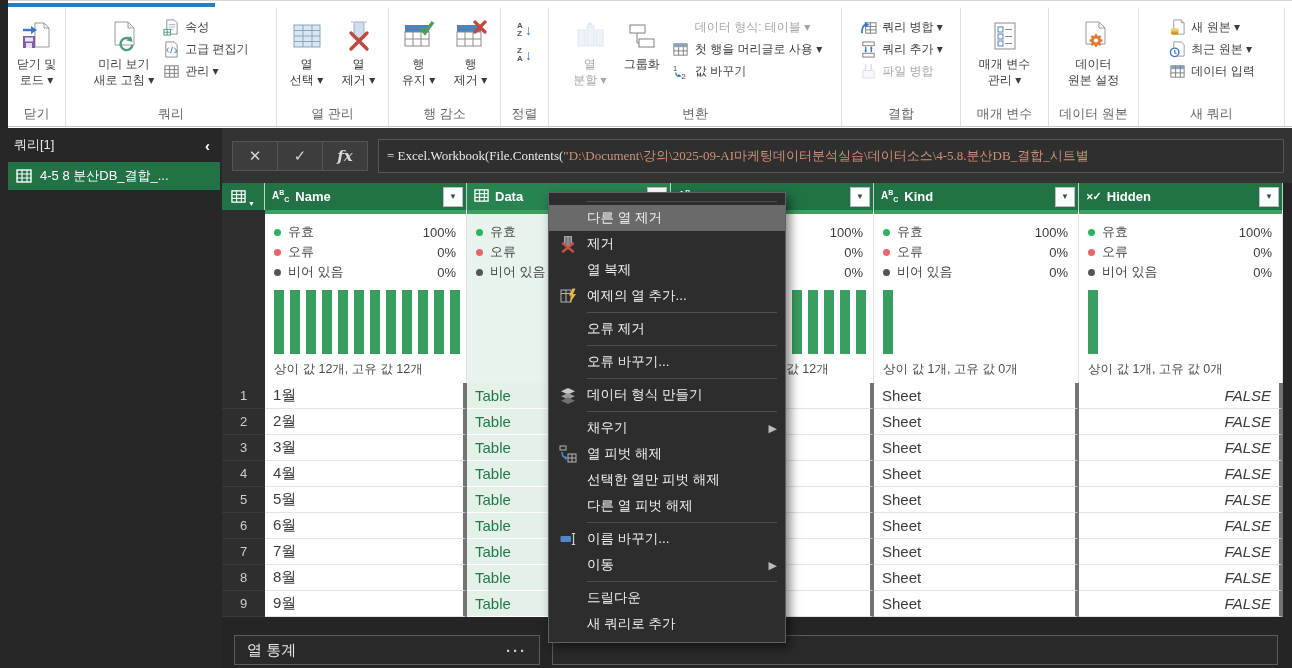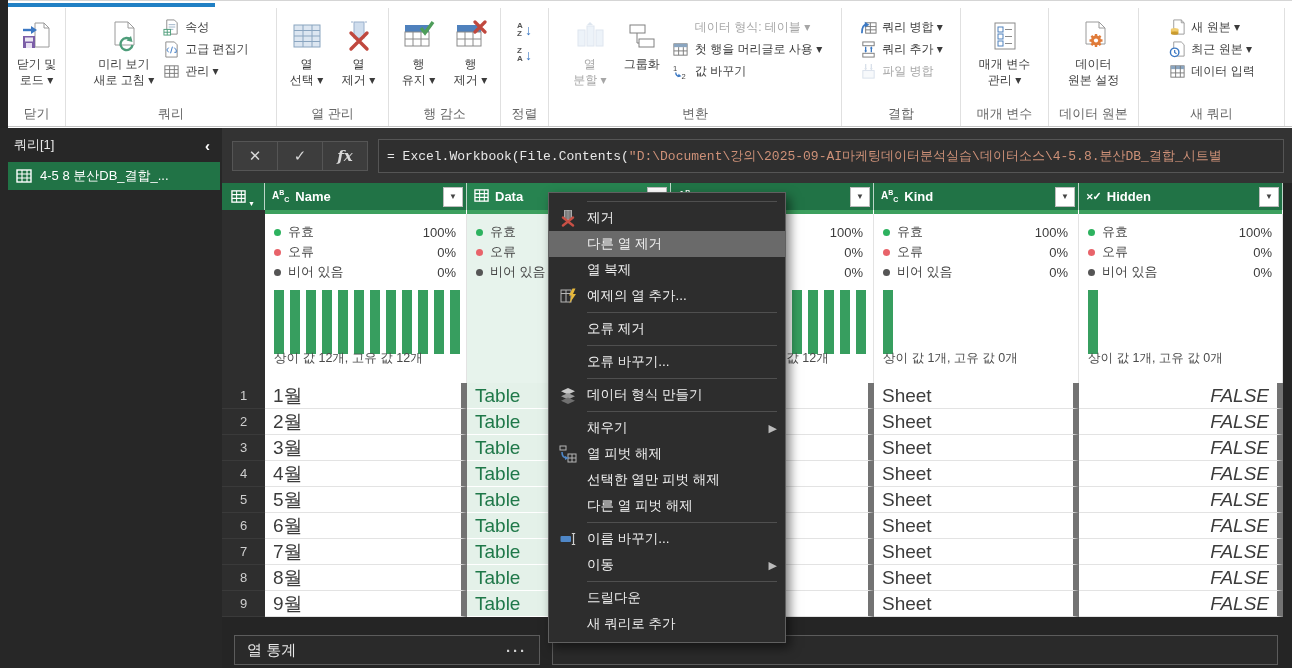--- a/index.html
+++ b/index.html
@@ -37,21 +37,21 @@
 #sb-item{margin:4px 2px 0 8px;height:28px;background:#217346;color:#fff;display:flex;align-items:center;gap:8px;padding:0 8px;font-size:13px;cursor:pointer}
 #sb-item svg{width:16px;height:16px;flex:none}
 #sb-item span.lbl{white-space:nowrap;overflow:hidden}
 
 #content{position:absolute;left:222px;top:128px;width:1070px;height:540px;background:#252525}
 #formula-bar{position:absolute;left:0;top:0;width:1070px;height:55px;background:#333}
 #fx-btns{position:absolute;left:10px;top:13px;width:136px;height:30px;background:#3d3d3d;border:1px solid #555;display:flex}
 .fxb{flex:1;display:flex;align-items:center;justify-content:center;color:#d8d8d8;font-size:15px;border-right:1px solid #555;cursor:pointer}
 .fxb:last-child{border-right:none}
 .fxb.fx{font-family:"DejaVu Serif",serif;font-style:italic;font-weight:bold}
-#formula-input{position:absolute;left:156px;top:11px;width:906px;height:34px;background:#2f2f2f;border:1px solid #555;display:flex;align-items:center;padding:8px 8px;font-family:Liberation Mono, monospace;font-size:13px;white-space:nowrap;overflow:hidden}
+#formula-input{position:absolute;left:156px;top:11px;width:906px;height:34px;background:#2f2f2f;border:1px solid #555;display:flex;align-items:center;padding:8px 8px;font-family:Liberation Serif, serif;font-size:13px;white-space:nowrap;overflow:hidden}
 #formula-input .lead{color:#e8e8e8}
 #formula-input .str{color:#ce9178}
 
 .grow{position:absolute;left:0;display:flex}
 #ghead{top:55px;height:27px}
 .hcell{height:27px;background:#217346;color:#fff;display:flex;align-items:center;gap:6px;padding:0 3px 0 7px;border-right:1px solid rgba(255,255,255,.7);font-weight:bold;font-size:13px;cursor:pointer}
 .hcell.sel{background:#27835０}
 .hcell.sel{background:#278350}
 .hcell .sp{flex:1}
 .hdd{width:20px;height:20px;background:#fff;border:1px solid #bdbdbd;color:#444;font-size:8px;display:flex;align-items:center;justify-content:center;flex:none;cursor:pointer}
@@ -68,24 +68,24 @@
 #gstats{top:86px;height:169px}
 .scell{height:169px;background:#fff;border-right:1px solid #e3e3e3;padding:8px 10px 4px 9px;position:relative;font-size:13px;color:#444}
 .scell.gut{background:#2e2e2e;border-right:none}
 .scell.sel{background:#e7f3ec}
 .stat-line{display:flex;align-items:center;height:20px}
 .dot{width:7px;height:7px;border-radius:50%;margin-right:7px;flex:none}
 .dot.v{background:#2db25f}.dot.e{background:#e8636a}.dot.b{background:#555}
 .stat-line .val{margin-left:auto;color:#3c3c3c}
 .bars{position:absolute;left:9px;top:76px;height:64px;display:flex;gap:6px;align-items:flex-end}
 .bar{width:10px;height:64px;background:#379e5f}
-.distinct{position:absolute;left:9px;right:8px;bottom:16px;font-size:12.5px;color:#4a4a4a;white-space:nowrap;overflow:hidden}
+.distinct{position:absolute;left:9px;right:8px;bottom:5px;font-size:12.5px;color:#4a4a4a;white-space:nowrap;overflow:hidden}
 #grows{top:255px;flex-direction:column}
 .drow{display:flex;height:26px}
-.dcell{height:26px;background:#fff;border-right:6px solid #737373;border-bottom:1px solid #e3e3e3;display:flex;align-items:center;padding:0 8px;font-size:19px;color:#3c3c3c;cursor:cell;white-space:nowrap;overflow:hidden}
+.dcell{height:26px;background:#fff;border-right:4px solid #737373;border-bottom:1px solid #e3e3e3;display:flex;align-items:center;padding:0 8px;font-size:15px;color:#3c3c3c;cursor:cell;white-space:nowrap;overflow:hidden}
 .dcell.num{background:#2e2e2e;color:#cfcfcf;justify-content:center;border-right:none;border-bottom:1px solid #3a3a3a;font-size:13px;cursor:pointer}
 .dcell.sel{background:#e4f1e9;color:#1f7849;border-bottom:1px solid #fff}
 .dcell.it{font-style:italic;justify-content:flex-end}
 
 #bottom{position:absolute;left:0;top:504px;width:1070px;height:36px;background:#252525}
 .bbox{position:absolute;top:3px;height:30px;background:#2a2a2a;border:1px solid #5c5c5c;display:flex;align-items:center;color:#e8e8e8}
 #bbox-l{left:12px;width:306px;padding:0 12px;font-size:15px;justify-content:space-between;cursor:pointer}
 #bbox-l .dots{letter-spacing:2px;font-weight:bold;color:#d0d0d0}
 #bbox-r{left:330px;width:726px}
 
@@ -694,33 +694,33 @@
     <div class="bbox" id="bbox-l">
       <span>열 통계</span>
       <span class="dots">···</span>
     </div>
     <div class="bbox" id="bbox-r"></div>
   </div>
 </div>
 
 <div id="menu">
     <div class="msep"></div>
+    <div class="mitem hl">
+      <span class="mico"></span>
+      <span>다른 열 제거</span>
+    </div>
     <div class="mitem">
       <span class="mico">
         <svg viewBox="0 0 18 18">
           <rect x="5.5" y="1.5" width="7" height="9" fill="#8a8a8a" stroke="#aaa"></rect>
           <path d="M7 10.5v-9M11 10.5v-9" stroke="#6f6f6f"></path>
           <path d="M4 16.5l10-8M4 8.5l10 8" stroke="#c85045" stroke-width="2.4" stroke-linecap="round"></path>
         </svg>
       </span>
       <span>제거</span>
-    </div>
-    <div class="mitem hl">
-      <span class="mico"></span>
-      <span>다른 열 제거</span>
     </div>
     <div class="mitem">
       <span class="mico"></span>
       <span>열 복제</span>
     </div>
     <div class="mitem">
       <span class="mico">
         <svg viewBox="0 0 18 18">
           <rect x="2" y="3" width="10" height="12" fill="#2d2d2d" stroke="#b5b5b5"></rect>
           <path d="M2 6.5h10M7 3v12" stroke="#b5b5b5"></path>

